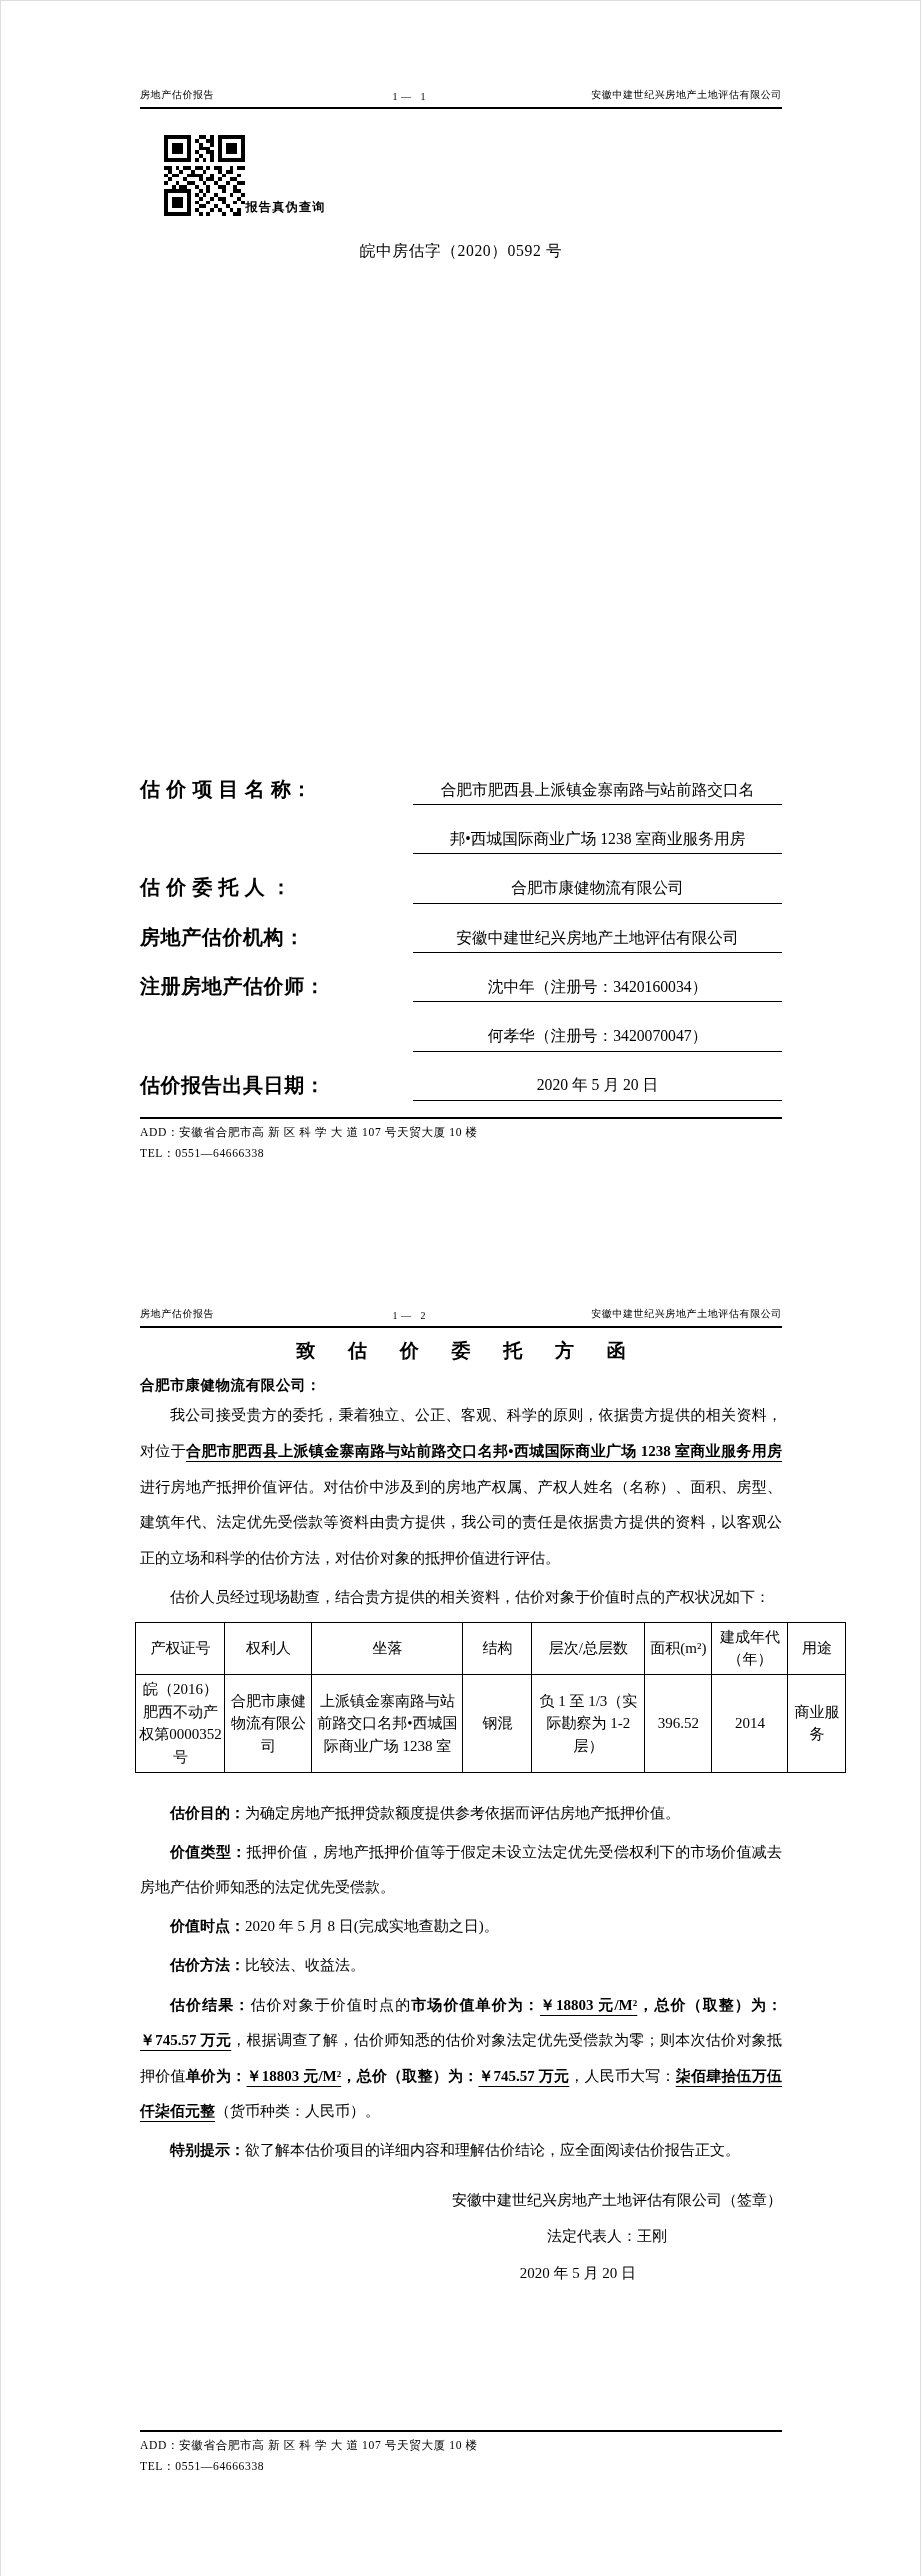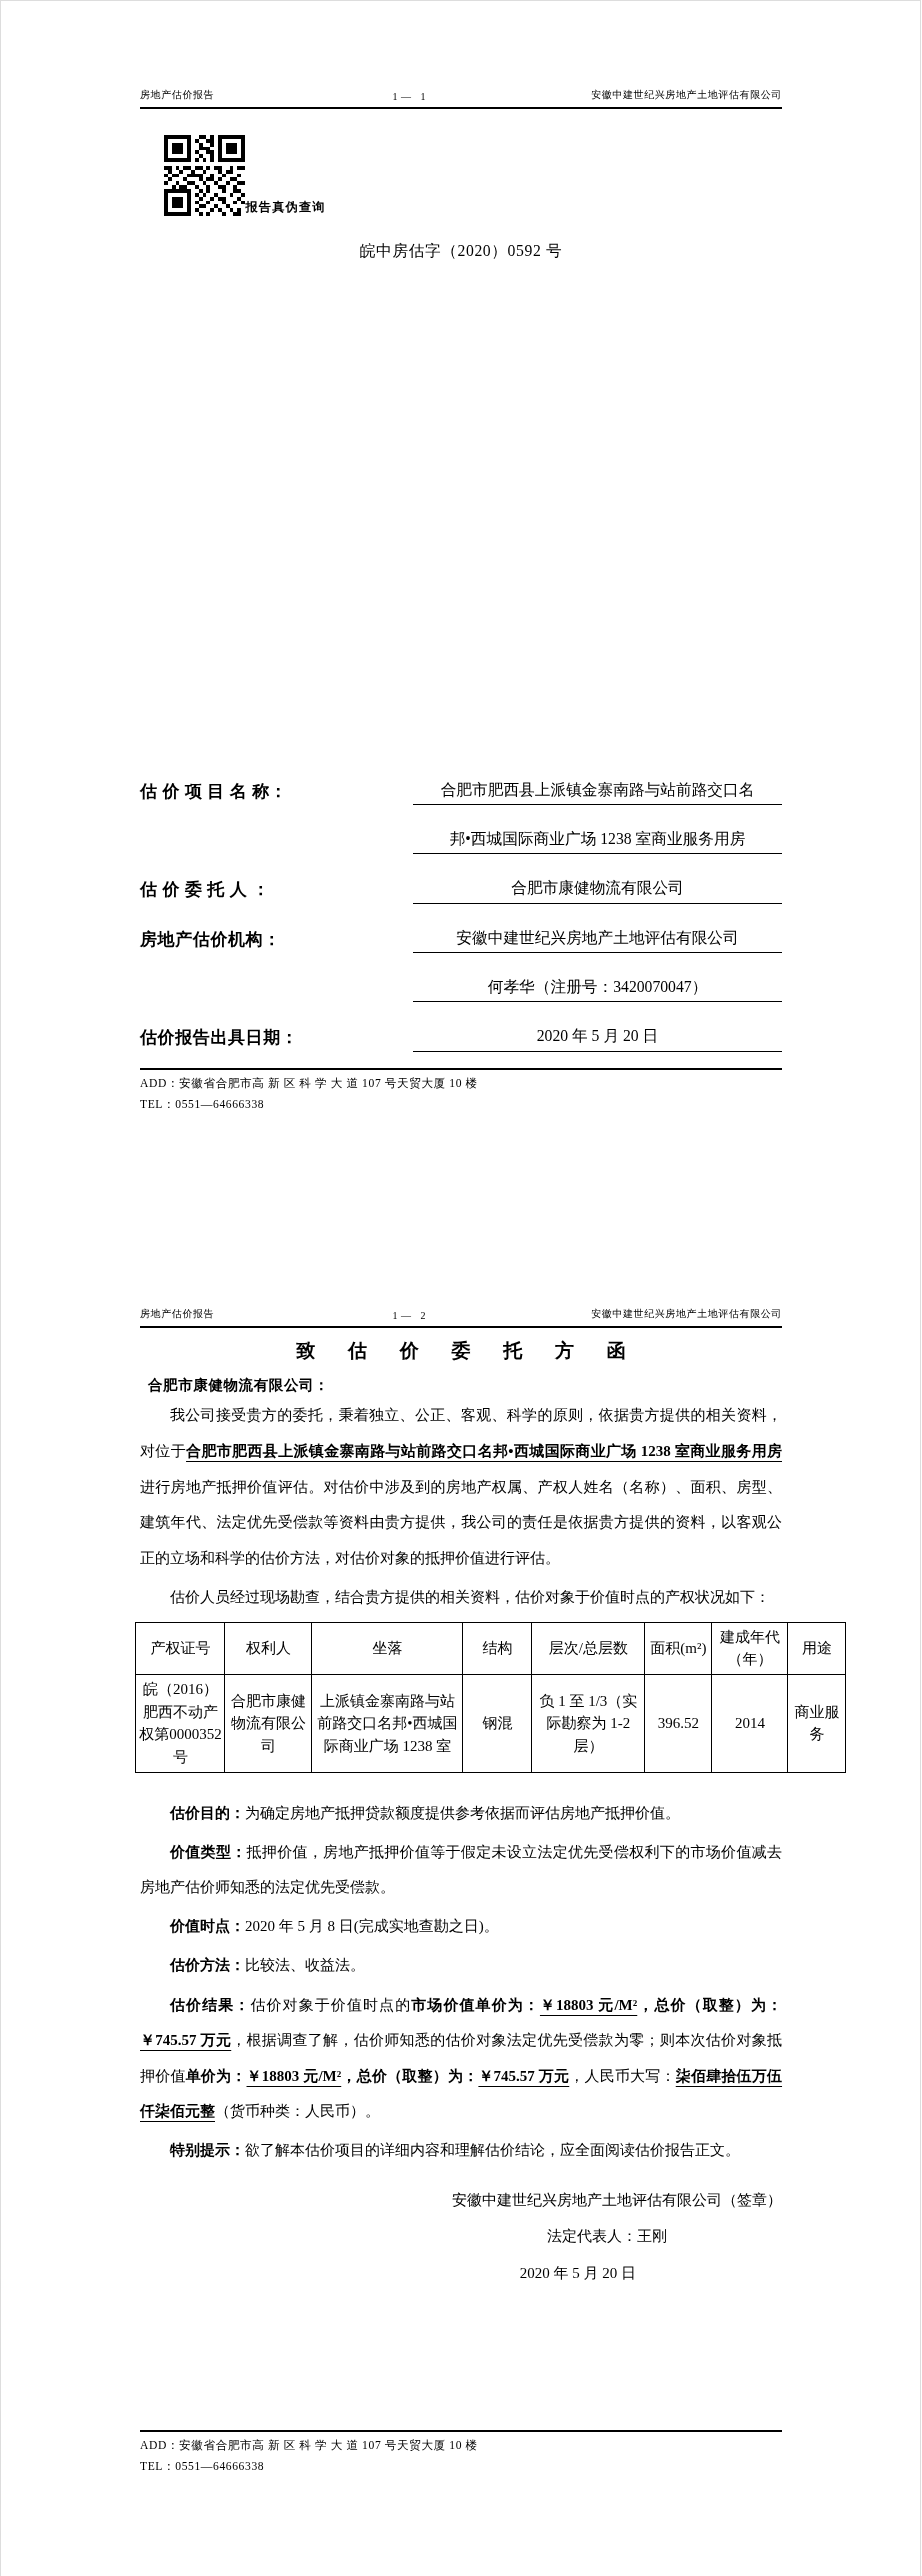--- a/index.html
+++ b/index.html
@@ -20,31 +20,31 @@
   .qr-wrap{display:flex;flex-direction:row;align-items:flex-end;margin-top:26px;position:relative;right:-24.4px;}
   .qr-box{width:81px;height:81px;}
   .qr-caption{font-size:12.2px;font-weight:700;margin-top:14px;letter-spacing:1.2px;}
 
   .doc-title{font-size:33px;font-weight:700;text-align:center;letter-spacing:5.8px;margin-top:16.3px;white-space:nowrap;}
   .doc-number{font-size:15.7px;font-weight:400;text-align:center;margin-top:25.6px;letter-spacing:0.6px;}
 
   
   .info-block{margin-top:510px;}
   .info-row{display:flex;align-items:flex-end;height:33px;margin-bottom:16.3px;}
-  .info-label{width:273px;flex:none;font-size:17px;font-weight:700;letter-spacing:0.6px;padding-bottom:2.3px;margin-top:48px;}
+  .info-label{width:273px;flex:none;font-size:20px;font-weight:700;letter-spacing:0.6px;padding-bottom:2.3px;margin-top:48px;}
   .info-value{flex:1;text-align:center;font-size:15.7px;border-bottom:1.2px solid #000;padding-bottom:3.5px;white-space:nowrap;}
 
   
   .foot-rule{border:none;border-top:2.3px solid #000;margin:12.8px 0 0 0;}
   .foot-line{font-size:11.6px;margin-top:5.8px;letter-spacing:0.6px;}
   .page2-footer{position:absolute;left:139px;right:138px;top:1132px;}
 
   
   .letter-title{font-size:19px;font-weight:700;text-align:center;letter-spacing:14px;margin-top:10.5px;text-indent:14px;}
-  .addressee{font-size:14.5px;font-weight:700;margin-top:11.6px;letter-spacing:0.6px;margin-left:8px;}
+  .addressee{font-size:14.5px;font-weight:700;margin-top:11.6px;letter-spacing:0.6px;}
   .para{font-size:15px;line-height:2.37;text-align:justify;margin:3.5px 0 0 0;text-indent:2em;}
   .b{font-weight:700;margin-top:20px;}
   .u{text-decoration:underline;text-underline-offset:4.6px;text-decoration-thickness:1.2px;}
 
   
   .prop-table{border-collapse:collapse;width:709px;margin-left:-4.6px;margin-top:7px;margin-bottom:23px;
     font-size:15px;table-layout:fixed;}
   .prop-table th,.prop-table td{border:1.2px solid #000;text-align:center;vertical-align:middle;
     padding:3.5px 2.3px;line-height:1.5;font-weight:400;word-break:break-all;}
   .prop-table th{line-height:1.45;}
@@ -185,20 +185,24 @@
       </div>
       <div class="info-row">
         <span class="info-label">估 价 委 托 人 ：</span>
         <span class="info-value">合肥市康健物流有限公司</span>
       </div>
       <div class="info-row">
         <span class="info-label">房地产估价机构：</span>
         <span class="info-value">安徽中建世纪兴房地产土地评估有限公司</span>
       </div>
       <div class="info-row">
+        <span class="info-label">注册房地产估价师：</span>
+        <span class="info-value">沈中年（注册号：3420160034）</span>
+      </div>
+      <div class="info-row">
         <span class="info-label"></span>
         <span class="info-value">何孝华（注册号：3420070047）</span>
       </div>
       <div class="info-row">
         <span class="info-label">估价报告出具日期：</span>
         <span class="info-value">2020 年 5 月 20 日</span>
       </div>
     </div>
 
     <hr class="foot-rule">

